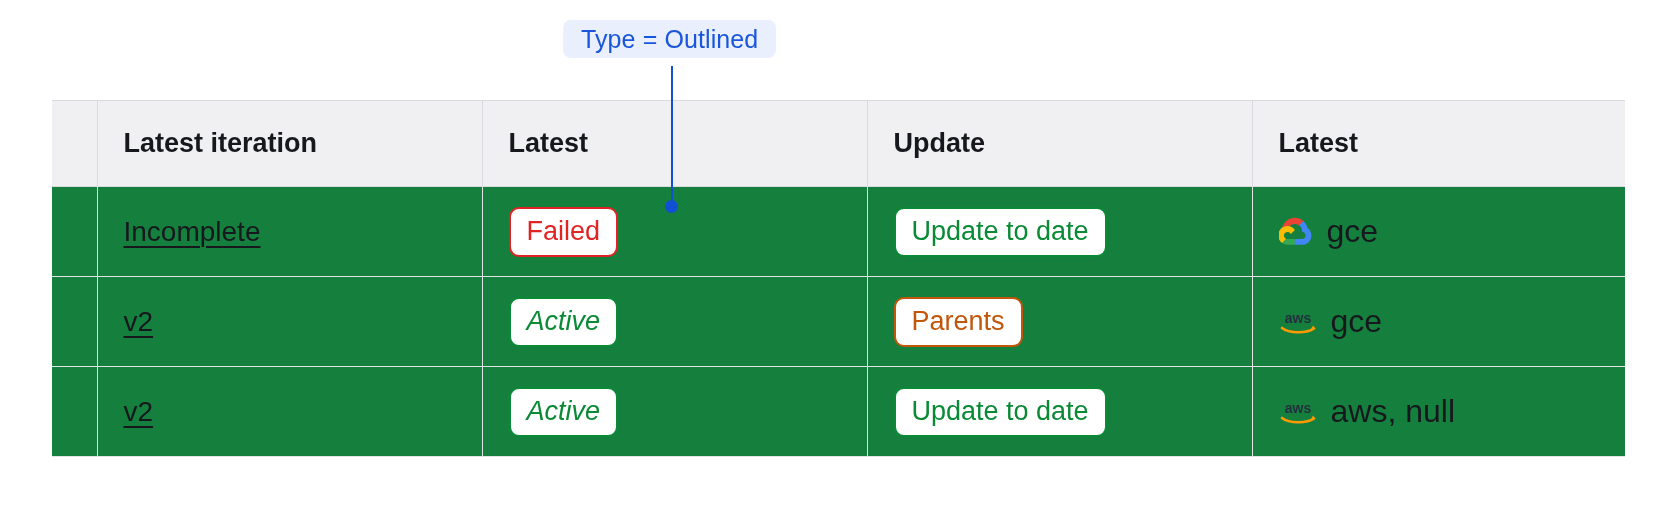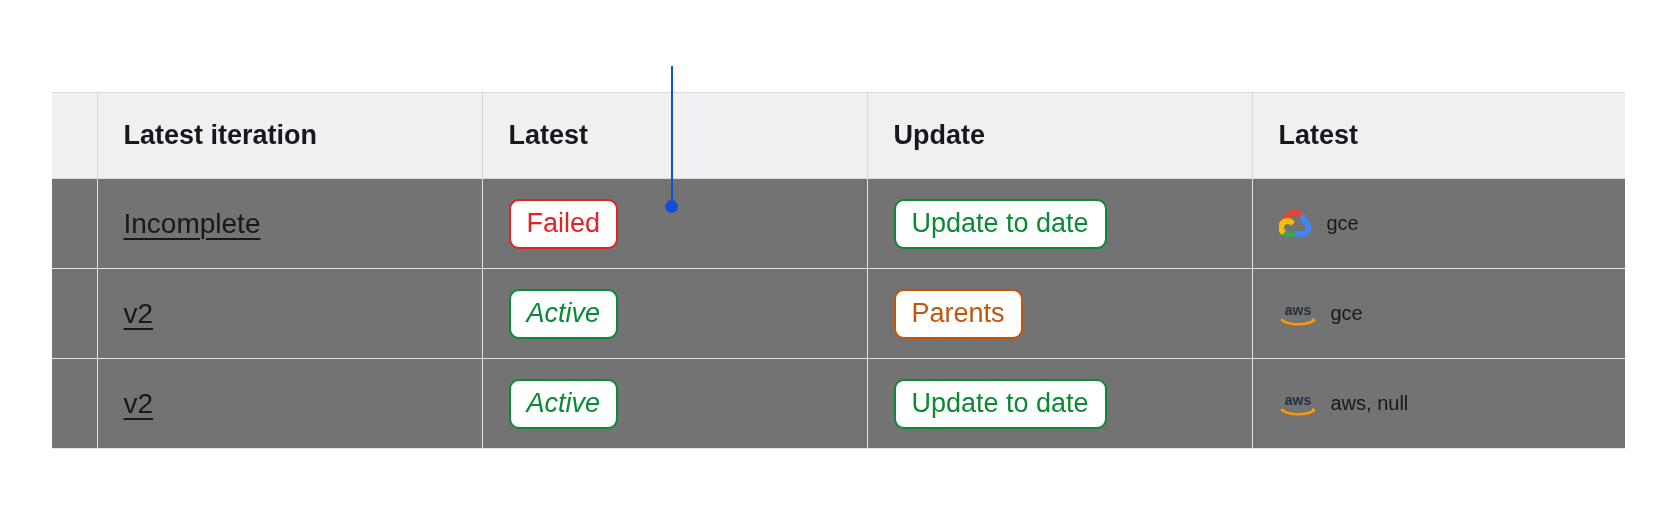--- a/index.html
+++ b/index.html
@@ -56,21 +56,21 @@
     width: 13px;
     height: 13px;
     border-radius: 50%;
     background: #1150d4;
   }
 
   
   #data-table {
     position: absolute;
     left: 52px;
-    top: 92px;
+    top: 100px;
     width: 1573px;
     border-collapse: collapse;
     table-layout: fixed;
   }
   #data-table col.gutter-col { width: 45px; }
   #data-table col.c0 { width: 385px; }
   #data-table col.c1 { width: 385px; }
   #data-table col.c2 { width: 385px; }
   #data-table col.c3 { width: 373px; }
 
@@ -88,21 +88,21 @@
     vertical-align: middle;
     box-sizing: border-box;
   }
   #data-table thead th.gutter-head {
     padding: 0;
     border-right: 1px solid #d9d9de;
   }
   #data-table thead th.last-head { border-right: none; }
 
   #data-table tbody td {
-    background: #737373;
+    background: #15803d;
     border-bottom: 1px solid #e4e4e8;
     border-right: 1px solid #e4e4e8;
     height: 90px;
     padding: 0 0 0 26px;
     vertical-align: middle;
     box-sizing: border-box;
     font-size: 27px;
     color: #16181d;
   }
   #data-table tbody td.gutter-cell {
@@ -138,21 +138,21 @@
   .chip-active   { color: #0b8a36; font-style: italic; }
   .chip-uptodate { color: #0b8a36; }
   .chip-degraded { color: #c2560a; }
 
   .service-cell {
     display: flex;
     align-items: center;
     gap: 14px;
   }
   .service-label {
-    font-size: 20px;
+    font-size: 32px;
     color: #16181d;
   }
   .svc-icon {
     display: block;
     flex: 0 0 auto;
   }
 </style>
 </head>
 <body>
 
@@ -226,15 +226,16 @@
               </svg>
             </span>
             <span class="service-label">aws, null</span>
           </div>
         </td>
       </tr>
     </tbody>
 </table>
 
 <div id="annotation-layer">
+  <div id="callout-chip">Type = Outlined</div>
   <div id="callout-line"></div>
   <div id="callout-dot"></div>
 </div>
 
 </body></html>

